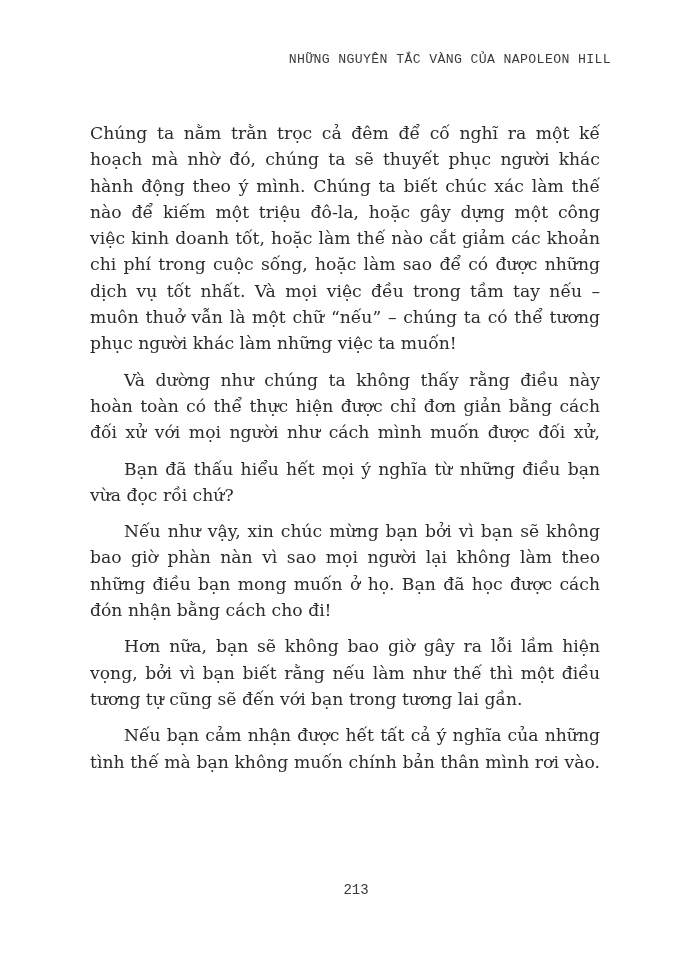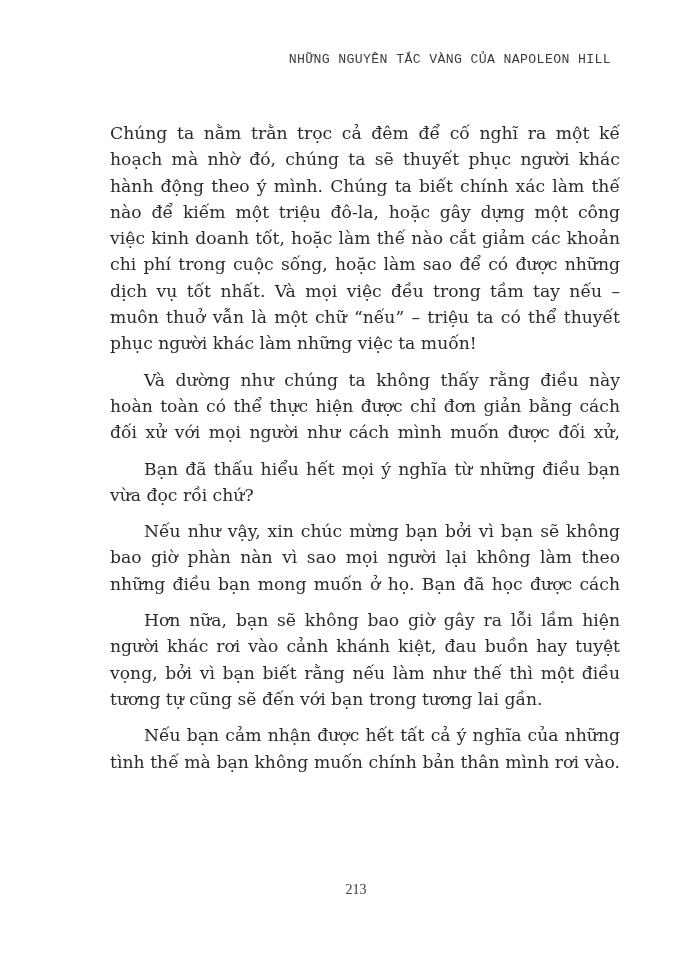--- a/index.html
+++ b/index.html
@@ -20,21 +20,21 @@
       right: 89px;
       font-family: Liberation Mono, monospace;
       font-size: 13.2px;
       letter-spacing: 0.35px;
       color: #3a3a3a;
       white-space: nowrap;
     }
     .body-text {
       position: absolute;
       top: 120px;
-      left: 110px;
+      left: 90px;
       width: 510px;
       font-family: "DejaVu Serif", "Liberation Serif", serif;
       font-size: 17.2px;
       line-height: 26.3px;
       color: #2b2b2b;
     }
     .para {
       margin: 0 0 10px 0;
       text-align: justify;
       text-align-last: left;
@@ -58,66 +58,66 @@
     .para.indent .line:first-child {
       padding-left: 34px;
     }
     .para .line { text-indent: 0; }
     .page-number {
       position: absolute;
       top: 882px;
       left: 0;
       width: 700px;
       text-align: center;
-      font-family: Liberation Serif, serif;
+      font-family: Liberation Mono, monospace;
       font-size: 14px;
       color: #3a3a3a;
       padding-left: 12px;
       box-sizing: border-box;
     }
   </style>
 </head>
 <body>
 
 <div class="running-header">NHỮNG NGUYÊN TẮC VÀNG CỦA NAPOLEON HILL</div>
 
 <div class="body-text">
 
   <p class="para first">
     <span class="line">Chúng ta nằm trằn trọc cả đêm để cố nghĩ ra một kế</span>
     <span class="line">hoạch mà nhờ đó, chúng ta sẽ thuyết phục người khác</span>
-    <span class="line">hành động theo ý mình. Chúng ta biết chính xác làm thế</span>
+    <span class="line">hành động theo ý mình. Chúng ta biết chúc xác làm thế</span>
     <span class="line">nào để kiếm một triệu đô-la, hoặc gây dựng một công</span>
     <span class="line">việc kinh doanh tốt, hoặc làm thế nào cắt giảm các khoản</span>
     <span class="line">chi phí trong cuộc sống, hoặc làm sao để có được những</span>
     <span class="line">dịch vụ tốt nhất. Và mọi việc đều trong tầm tay nếu –</span>
-    <span class="line">muôn thuở vẫn là một chữ “nếu” – triệu ta có thể thuyết</span>
+    <span class="line">muôn thuở vẫn là một chữ “nếu” – chúng ta có thể tương</span>
     <span class="line last">phục người khác làm những việc ta muốn!</span>
   </p>
 
   <p class="para indent">
     <span class="line">Và dường như chúng ta không thấy rằng điều này</span>
     <span class="line">hoàn toàn có thể thực hiện được chỉ đơn giản bằng cách</span>
     <span class="line">đối xử với mọi người như cách mình muốn được đối xử,</span>
   </p>
 
   <p class="para indent">
     <span class="line">Bạn đã thấu hiểu hết mọi ý nghĩa từ những điều bạn</span>
     <span class="line last">vừa đọc rồi chứ?</span>
   </p>
 
   <p class="para indent">
     <span class="line">Nếu như vậy, xin chúc mừng bạn bởi vì bạn sẽ không</span>
     <span class="line">bao giờ phàn nàn vì sao mọi người lại không làm theo</span>
     <span class="line">những điều bạn mong muốn ở họ. Bạn đã học được cách</span>
+    <span class="line last">đón nhận bằng cách cho đi!</span>
   </p>
 
   <p class="para indent">
     <span class="line">Hơn nữa, bạn sẽ không bao giờ gây ra lỗi lầm hiện</span>
-    <span class="line">người khác rơi vào cảnh khánh kiệt, đau buồn hay tuyệt</span>
     <span class="line">vọng, bởi vì bạn biết rằng nếu làm như thế thì một điều</span>
     <span class="line last">tương tự cũng sẽ đến với bạn trong tương lai gần.</span>
   </p>
 
   <p class="para indent">
     <span class="line">Nếu bạn cảm nhận được hết tất cả ý nghĩa của những</span>
     <span class="line">tình thế mà bạn không muốn chính bản thân mình rơi vào.</span>
   </p>
 
 </div>

